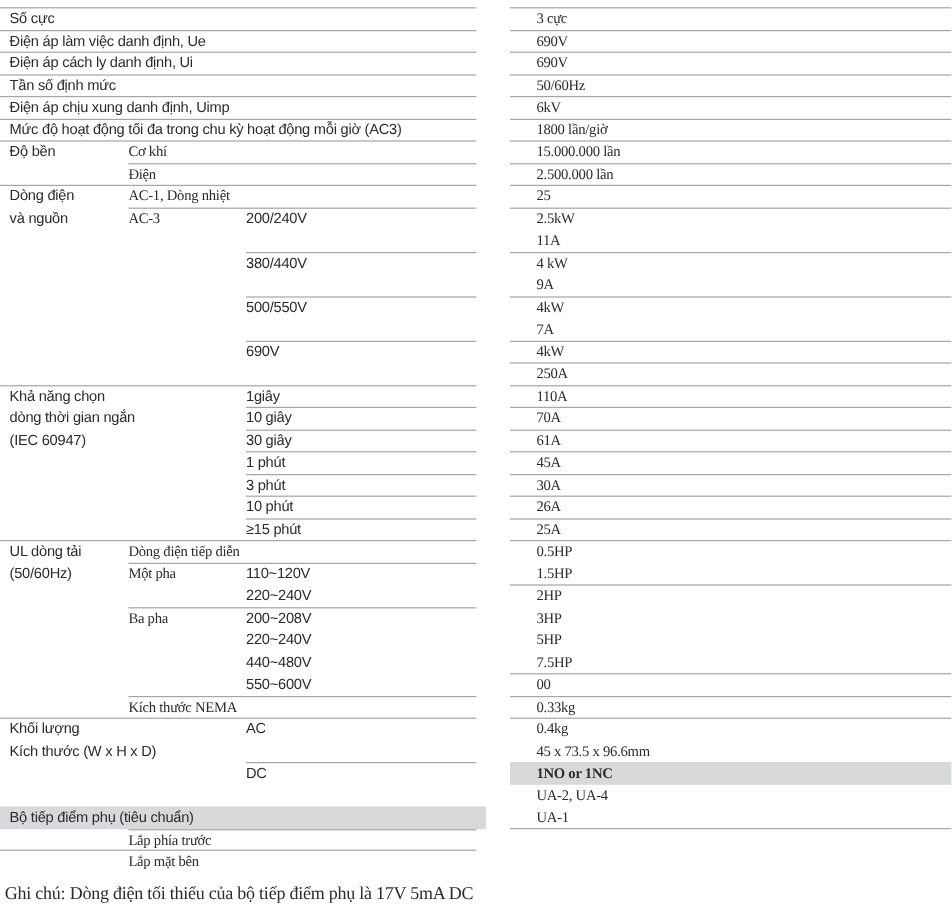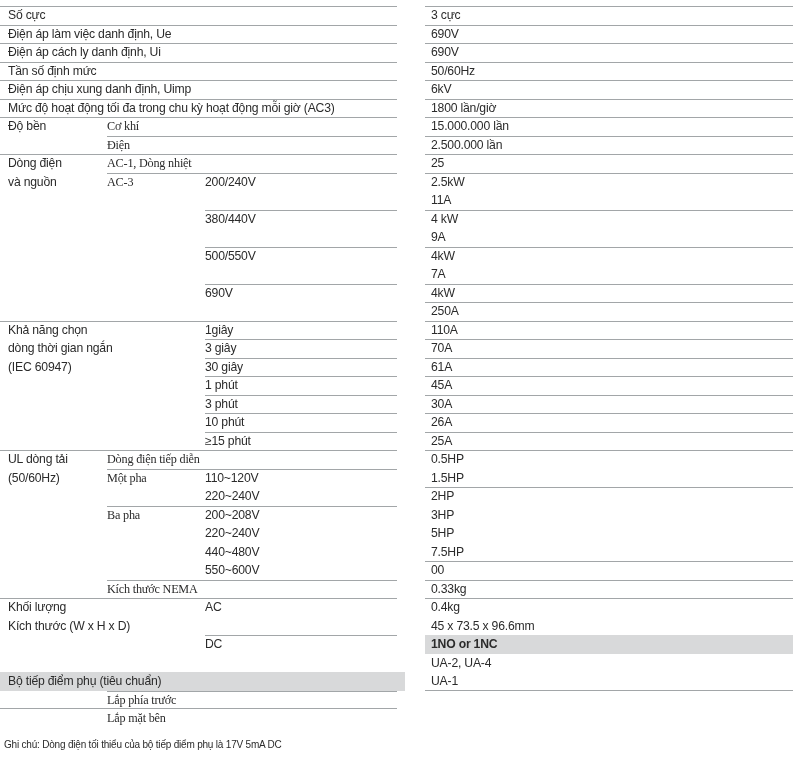--- a/index.html
+++ b/index.html
@@ -13,31 +13,31 @@
   #right-table { left:425px; width:368px; }
   .row { position:relative; height:18.5px; }
   .row.gray { background:var(--gray,#d8d9da); }
   .cell {
     position:absolute; top:0; white-space:nowrap;
     font-size:12.2px; line-height:18.5px; letter-spacing:-0.2px;
   }
   .c1 { left:8px; }
   .c2 { left:107px;font-family:Liberation Serif, serif; }
   .c3 { left:205px;text-align:right; }
-  .rv { left:6px; }
+  .rv { left:22px;font-family:Liberation Serif, serif; }
   .row.bold .rv { font-weight:bold; }
   .ln { position:absolute; top:0; height:1px; background:var(--line,#a2a6a8); }
   .lf { left:0;     width:397px; }  
   .l2 { left:107px; width:290px; }  
   .l3 { left:205px; width:192px; }  
   .rf { left:0;     width:368px; }  
   .lb-bot { top:auto; bottom:0; }
   #note {
     position:absolute; left:4px; top:736px;
-    font-size:10px; line-height:18px; letter-spacing:-0.2px; white-space:nowrap;
+    font-size:15px; line-height:18px; letter-spacing:-0.2px; white-space:nowrap;font-family:Liberation Serif, serif;
   }
 </style>
 </head>
 <body>
 
 <div id="sheet">
   <div id="left-table" class="tbl">
       <div class="row">
         <i class="ln lf"></i>
         <span class="cell c1">Số cực</span>
@@ -99,21 +99,21 @@
       </div>
       <div class="row"></div>
       <div class="row">
         <i class="ln lf"></i>
         <span class="cell c1">Khả năng chọn</span>
         <span class="cell c3">1giây</span>
       </div>
       <div class="row">
         <i class="ln l3"></i>
         <span class="cell c1">dòng thời gian ngắn</span>
-        <span class="cell c3">3 giây</span>
+        <span class="cell c3">10 giây</span>
       </div>
       <div class="row">
         <i class="ln l3"></i>
         <span class="cell c1">(IEC 60947)</span>
         <span class="cell c3">30 giây</span>
       </div>
       <div class="row">
         <i class="ln l3"></i>
         <span class="cell c3">1 phút</span>
       </div>

